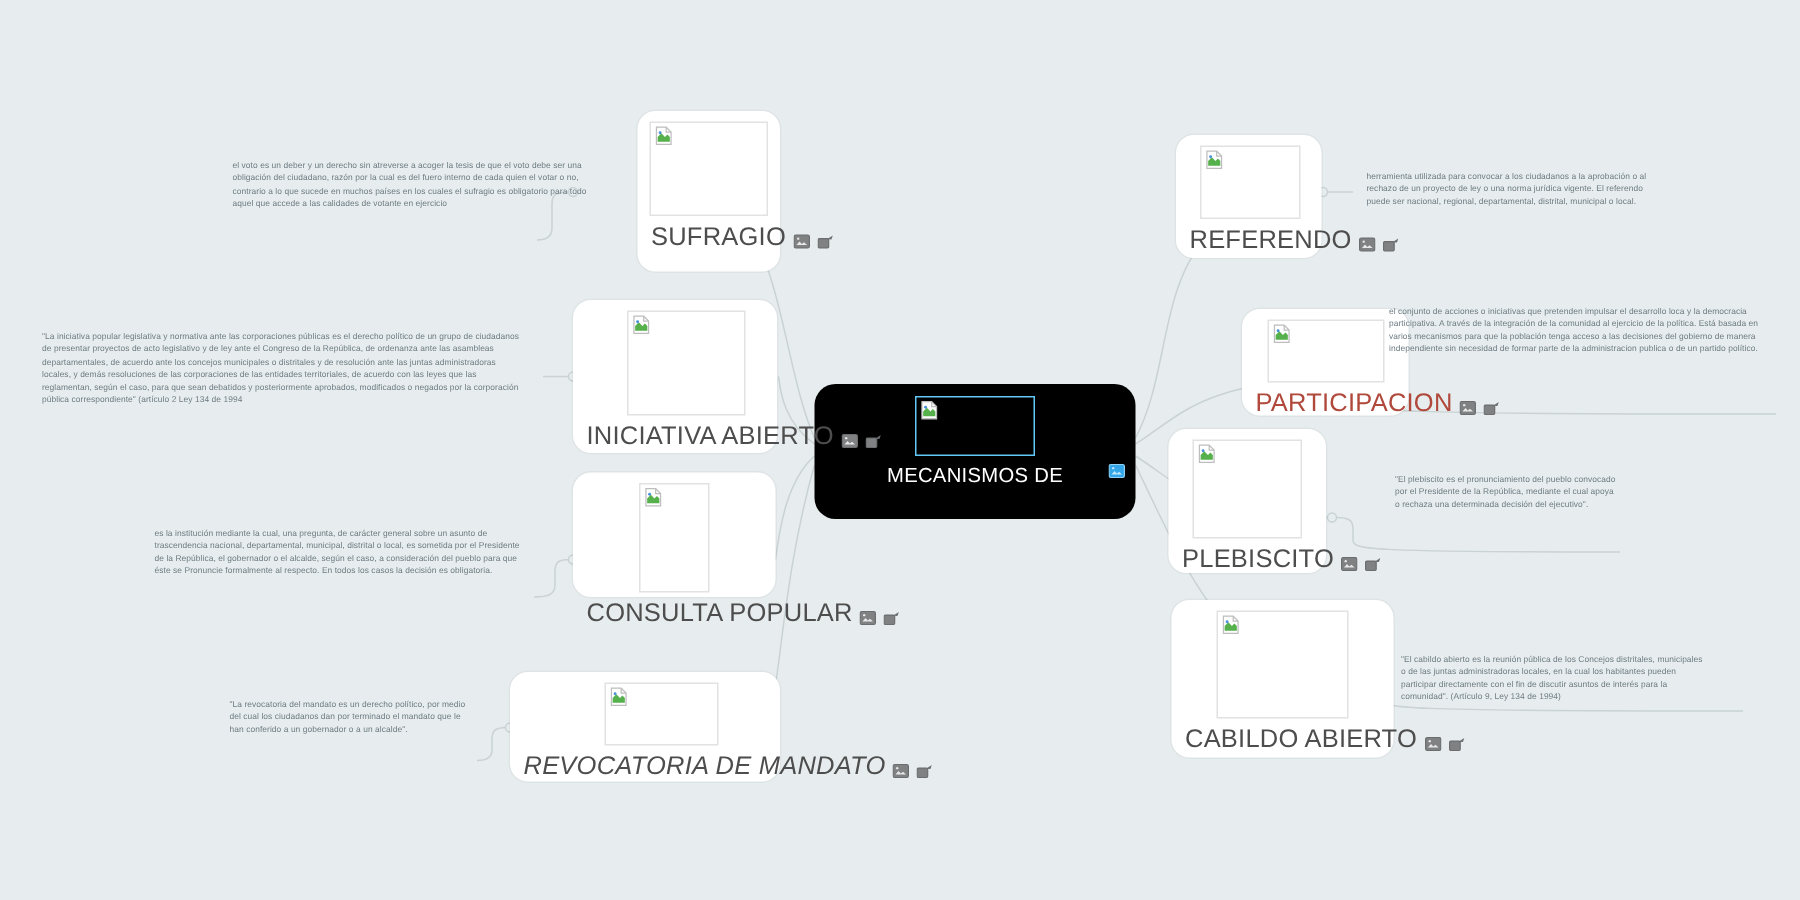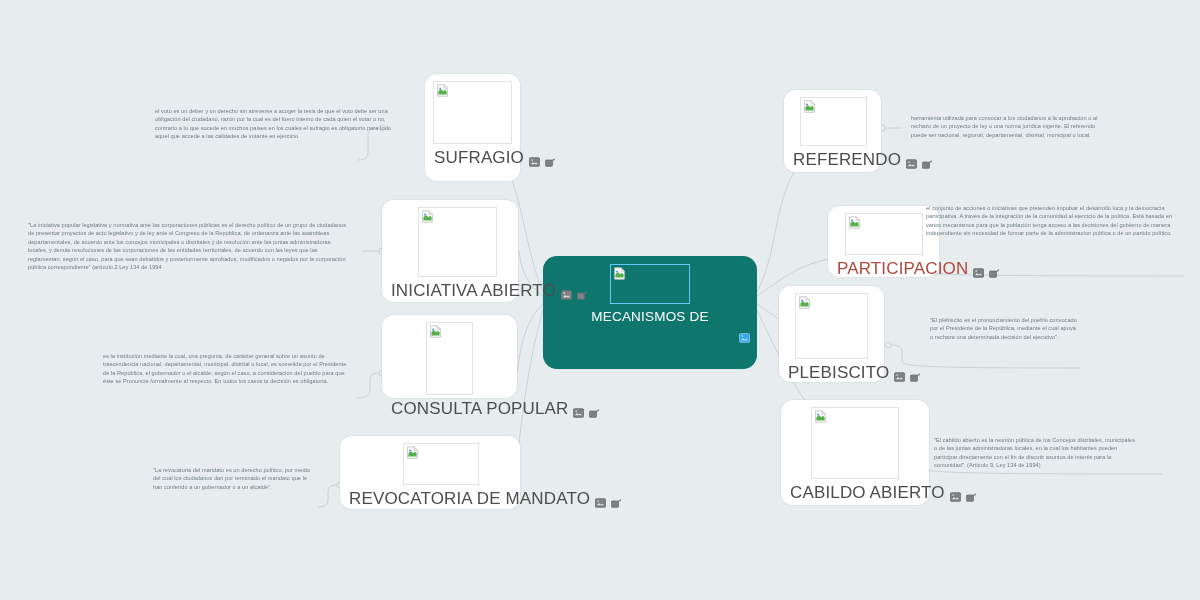--- a/index.html
+++ b/index.html
@@ -28,22 +28,22 @@
     height: 600px;
     pointer-events: none;
   }
 
   
   .central-node {
     position: absolute;
     left: 543px;
     top: 256px;
     width: 214px;
-    height: 113px;
-    background: #0f766e;
+    height: 90px;
+    background: #000000;
     border-radius: 14px;
     box-sizing: border-box;
     padding: 8px 10px 6px 10px;
   }
   .central-thumb {
     width: 78px;
     height: 38px;
     margin: 0 auto;
     border: 1px solid #62c8f7;
     background: transparent;
@@ -261,21 +261,21 @@
       <span class="mini-icon">
         <svg viewBox="0 0 14 12" width="11" height="10">
           <rect x="0.5" y="3.5" width="9" height="8" rx="1" fill="#7f8183" stroke="#6b6d6f" stroke-width="1"></rect>
           <path d="M8 4 l5-3 -1.2 3.2 z" fill="#6b6d6f"></path>
         </svg>
       </span>
     </div>
   </div>
   <div class="note left" style="left:103px; top:352px; width:245px;">es la institución mediante la cual, una  pregunta, de carácter general sobre un asunto de trascendencia nacional,  departamental, municipal, distrital o local, es sometida por el Presidente de  la República, el gobernador o el alcalde, según el caso, a consideración   del pueblo para que éste se Pronuncie formalmente al respecto.   En todos los casos la decisión es obligatoria.</div>
 
-  <div class="node" style="left:340px; top:436px; width:180px; height:73px;">
+  <div class="node" style="left:340px; top:448px; width:180px; height:73px;font-style:italic;">
     <div class="node-thumb" style="height:42px; margin:0 33px 0 55px;">
       <svg class="broken-img" viewBox="0 0 16 16">
         <path d="M2 1 h8 l4 4 v10 h-12 z" fill="#ffffff" stroke="#bdbdbd" stroke-width="1"></path>
         <path d="M10 1 v4 h4" fill="none" stroke="#bdbdbd" stroke-width="1"></path>
         <path d="M3 9 l3-3 3 3 2-2 2 2 v4 h-10 z" fill="#56b04b"></path>
         <circle cx="5" cy="5.5" r="1.2" fill="#4a90d9"></circle>
       </svg>
     </div>
     <div class="node-foot">
       <span class="node-label">REVOCATORIA DE MANDATO</span>

